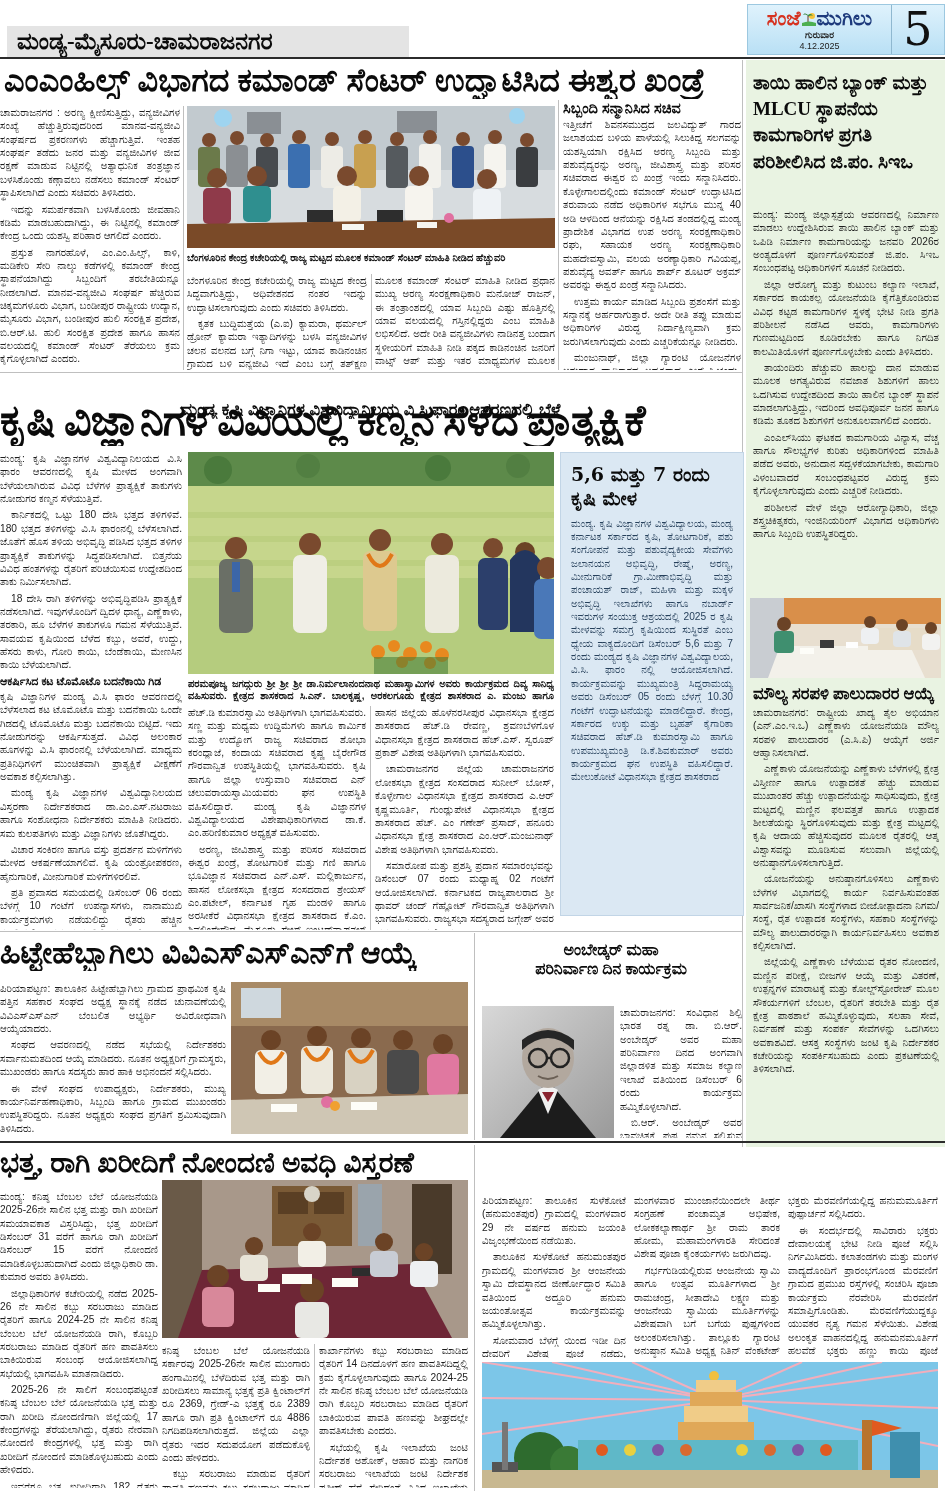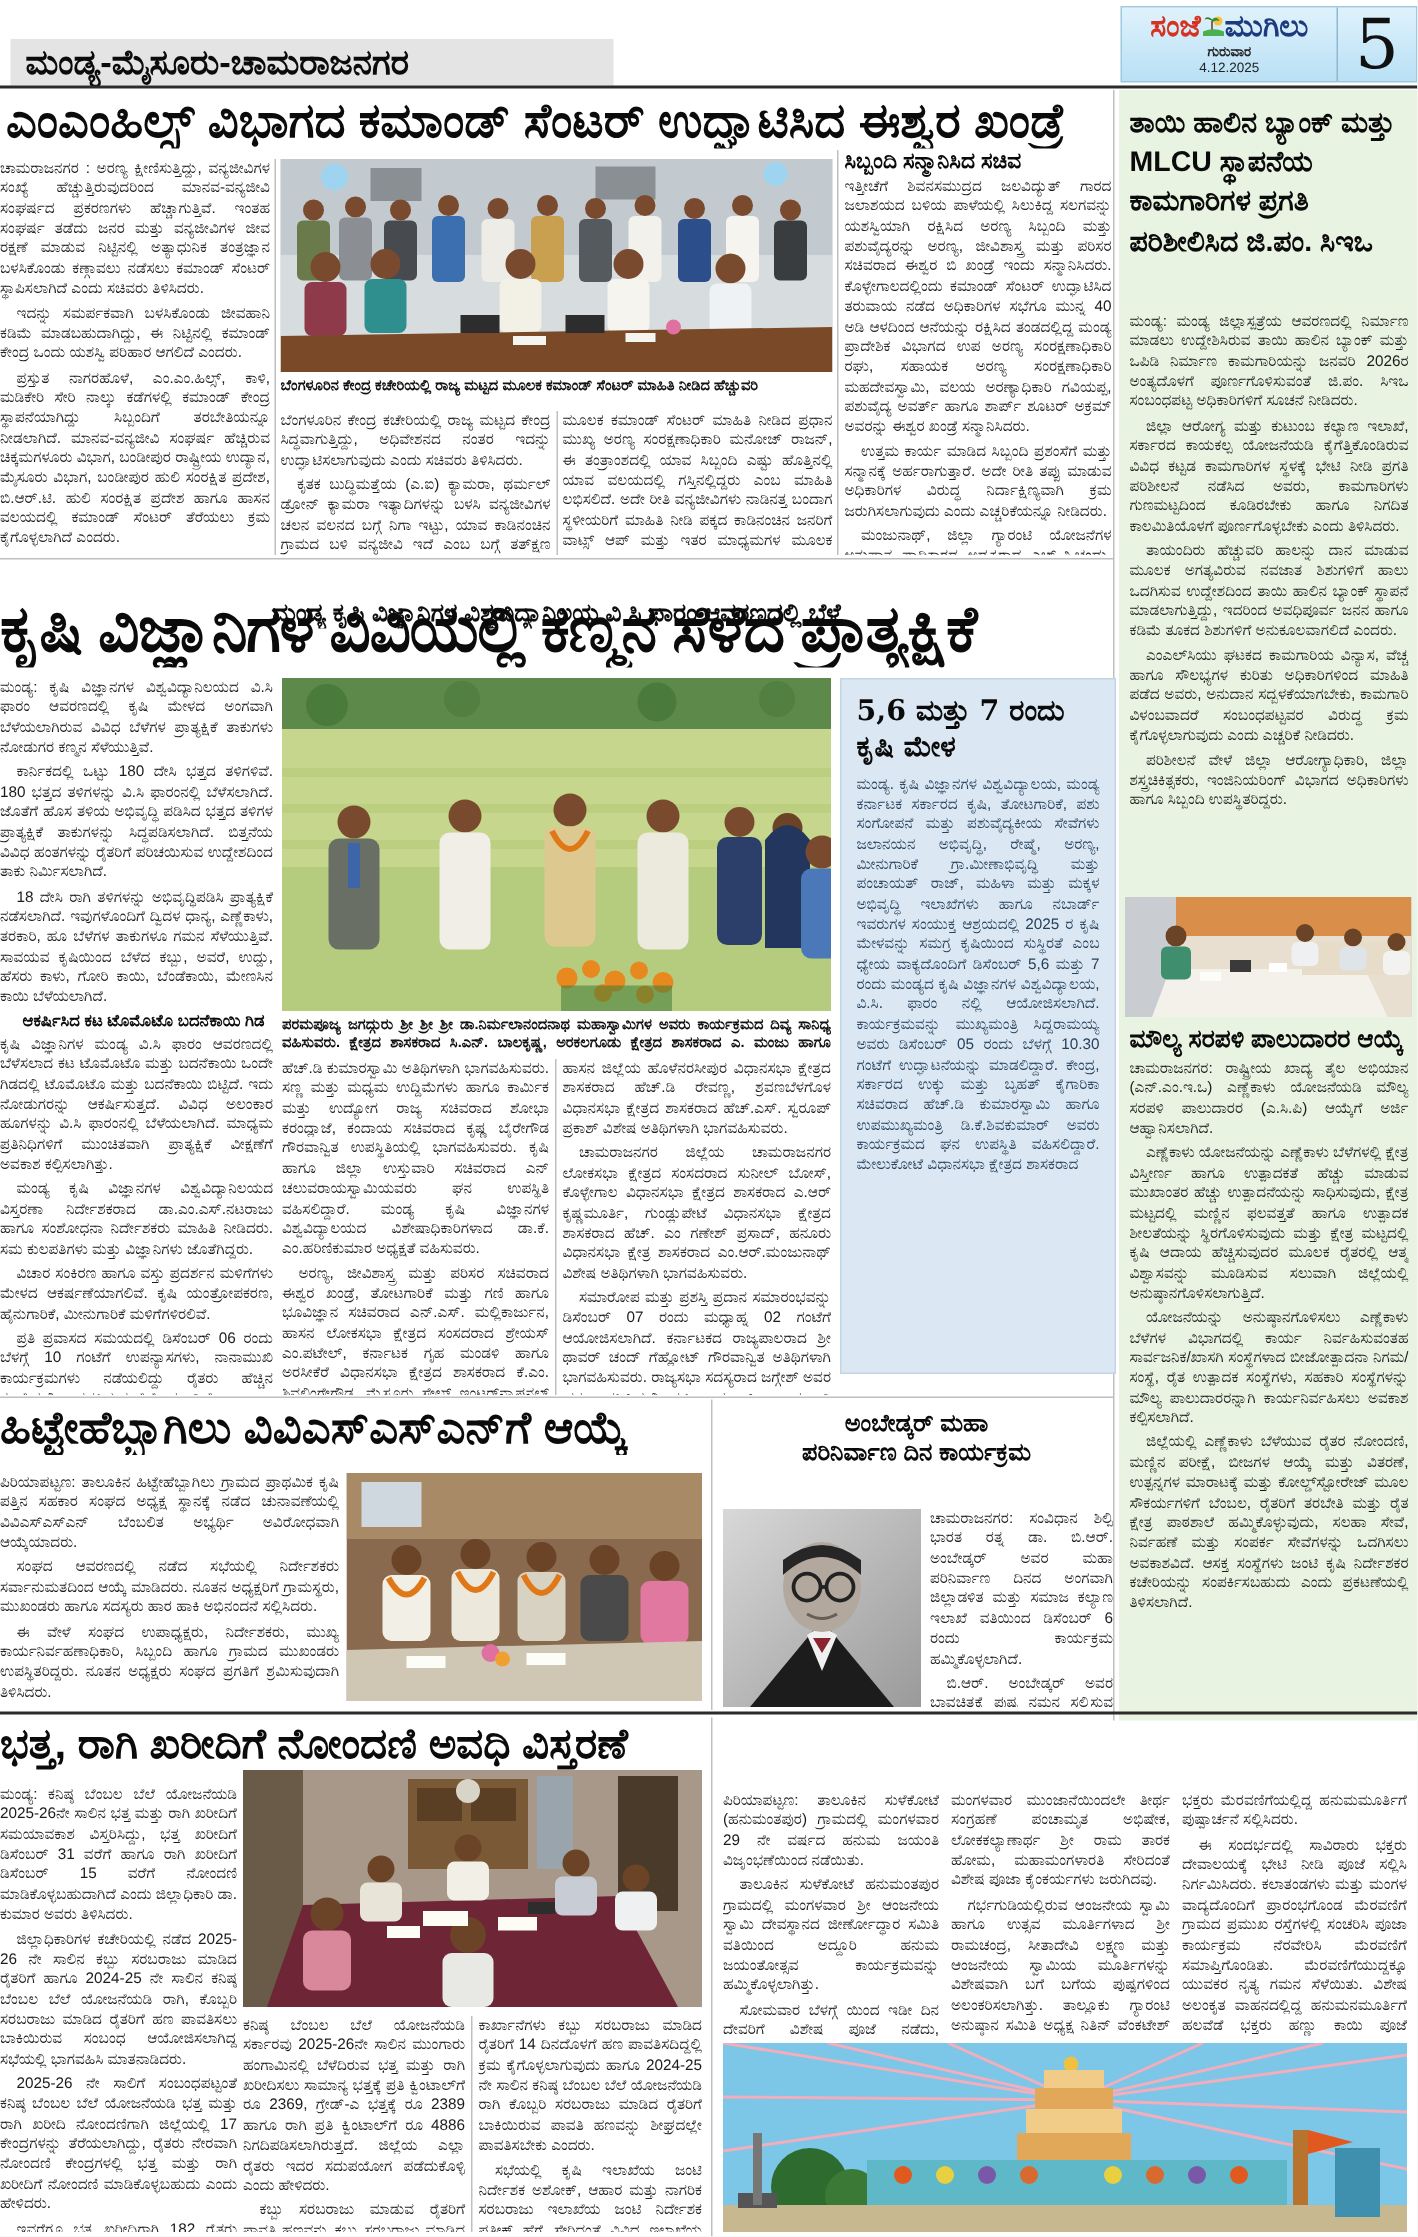--- a/index.html
+++ b/index.html
@@ -1,21 +1,21 @@
 <!DOCTYPE html>
 <html><head>
 <meta charset="utf-8">
 <style>
   html,body{margin:0;padding:0;background:#f2f2f2;font-family:"Liberation Sans",sans-serif;}
   .page{position:relative;width:945px;height:1491px;background:#ffffff;margin:0 auto;overflow:hidden;}
   .abs{position:absolute;}
   .bodytxt{font-size:10.2px;line-height:1.31;text-align:justify;color:#1c1c1c;overflow:hidden;}
   .bodytxt p{margin:0 0 3px 0;text-indent:11px;}
   .bodytxt p:first-child{text-indent:0;}
-  .hl{font-family:Liberation Sans, sans-serif;font-weight:bold;color:#0b0b0b;}
+  .hl{font-family:Liberation Serif, serif;font-weight:bold;color:#0b0b0b;}
   .nowrap{white-space:nowrap;overflow:hidden;}
   .caption{font-weight:bold;font-size:9.8px;line-height:1.25;color:#111;text-align:justify;overflow:hidden;}
   .rule{background:#2b2b2b;}
   .rule-light{background:#bfbfbf;}
   .greencol{background:#e9f3e2;}
   .bluebox{background:#dbe8f3;border:1px solid #c2d5e6;}
   .bluebox .bodytxt{color:#27415c;}
   .mast-box{background:#e4e4e4;display:flex;align-items:center;padding-left:10px;}
   .logo-box{background:linear-gradient(180deg,#dff2fc 0%,#b9e0f5 100%);border:1px solid #9cc8e0;display:flex;}
   .photo{overflow:hidden;background:#ccc;}
@@ -175,21 +175,21 @@
 
   <div class="abs kicker nowrap" style="left:0;top:378px;width:742px;font-size:16.5px;margin-top:22px;">ಮಂಡ್ಯ ಕೃಷಿ ವಿಜ್ಞಾನಿಗಳ ವಿಶ್ವವಿದ್ಯಾನಿಲಯ ವಿ ಸಿ ಫಾರಂ ಆವರಣದಲ್ಲಿ ಬೆಳೆ</div>
   <div class="abs hl nowrap" style="left:0;top:396px;width:742px;font-size:43px;letter-spacing:-1px;">ಕೃಷಿ ವಿಜ್ಞಾನಿಗಳ ವಿವಿಯಲ್ಲಿ ಕಣ್ಮನ ಸೆಳೆದ ಪ್ರಾತ್ಯಕ್ಷಿಕೆ</div>
 
   <div class="abs bodytxt" style="left:0;top:452px;width:182px;height:478px;">
     <div>
         <p>ಮಂಡ್ಯ: ಕೃಷಿ ವಿಜ್ಞಾನಗಳ ವಿಶ್ವವಿದ್ಯಾನಿಲಯದ ವಿ.ಸಿ ಫಾರಂ ಆವರಣದಲ್ಲಿ ಕೃಷಿ ಮೇಳದ ಅಂಗವಾಗಿ ಬೆಳೆಯಲಾಗಿರುವ ವಿವಿಧ ಬೆಳೆಗಳ ಪ್ರಾತ್ಯಕ್ಷಿಕೆ ತಾಕುಗಳು ನೋಡುಗರ ಕಣ್ಮನ ಸೆಳೆಯುತ್ತಿವೆ.</p>
         <p>ಕಾರ್ನಿಕದಲ್ಲಿ ಒಟ್ಟು 180 ದೇಸಿ ಭತ್ತದ ತಳಿಗಳಿವೆ. 180 ಭತ್ತದ ತಳಿಗಳನ್ನು ವಿ.ಸಿ ಫಾರಂನಲ್ಲಿ ಬೆಳೆಸಲಾಗಿದೆ. ಜೊತೆಗೆ ಹೊಸ ತಳಿಯ ಅಭಿವೃದ್ಧಿ ಪಡಿಸಿದ ಭತ್ತದ ತಳಿಗಳ ಪ್ರಾತ್ಯಕ್ಷಿಕೆ ತಾಕುಗಳನ್ನು ಸಿದ್ಧಪಡಿಸಲಾಗಿದೆ. ಬಿತ್ತನೆಯ ವಿವಿಧ ಹಂತಗಳನ್ನು ರೈತರಿಗೆ ಪರಿಚಯಿಸುವ ಉದ್ದೇಶದಿಂದ ತಾಕು ನಿರ್ಮಿಸಲಾಗಿದೆ.</p>
         <p>18 ದೇಸಿ ರಾಗಿ ತಳಿಗಳನ್ನು ಅಭಿವೃದ್ಧಿಪಡಿಸಿ ಪ್ರಾತ್ಯಕ್ಷಿಕೆ ನಡೆಸಲಾಗಿದೆ. ಇವುಗಳೊಂದಿಗೆ ದ್ವಿದಳ ಧಾನ್ಯ, ಎಣ್ಣೆಕಾಳು, ತರಕಾರಿ, ಹೂ ಬೆಳೆಗಳ ತಾಕುಗಳೂ ಗಮನ ಸೆಳೆಯುತ್ತಿವೆ. ಸಾವಯವ ಕೃಷಿಯಿಂದ ಬೆಳೆದ ಕಬ್ಬು, ಅವರೆ, ಉದ್ದು, ಹೆಸರು ಕಾಳು, ಗೋರಿ ಕಾಯಿ, ಬೆಂಡೆಕಾಯಿ, ಮೇಣಸಿನ ಕಾಯಿ ಬೆಳೆಯಲಾಗಿದೆ.</p>
       </div>
-    <div class="subhead" style="font-size:11px;margin:2px 0;padding-left:15px;">ಆಕರ್ಷಿಸಿದ ಕಟ ಟೊಮೊಟೊ ಬದನೆಕಾಯಿ ಗಿಡ</div>
+    <div class="subhead" style="font-size:11px;margin:2px 0;">ಆಕರ್ಷಿಸಿದ ಕಟ ಟೊಮೊಟೊ ಬದನೆಕಾಯಿ ಗಿಡ</div>
     <div>
         <p>ಕೃಷಿ ವಿಜ್ಞಾನಿಗಳ ಮಂಡ್ಯ ವಿ.ಸಿ ಫಾರಂ ಆವರಣದಲ್ಲಿ ಬೆಳೆಸಲಾದ ಕಟ ಟೊಮೊಟೊ ಮತ್ತು ಬದನೆಕಾಯಿ ಒಂದೇ ಗಿಡದಲ್ಲಿ ಟೊಮೊಟೊ ಮತ್ತು ಬದನೆಕಾಯಿ ಬಿಟ್ಟಿದೆ. ಇದು ನೋಡುಗರನ್ನು ಆಕರ್ಷಿಸುತ್ತದೆ. ವಿವಿಧ ಅಲಂಕಾರ ಹೂಗಳನ್ನು ವಿ.ಸಿ ಫಾರಂನಲ್ಲಿ ಬೆಳೆಯಲಾಗಿದೆ. ಮಾಧ್ಯಮ ಪ್ರತಿನಿಧಿಗಳಿಗೆ ಮುಂಚಿತವಾಗಿ ಪ್ರಾತ್ಯಕ್ಷಿಕೆ ವೀಕ್ಷಣೆಗೆ ಅವಕಾಶ ಕಲ್ಪಿಸಲಾಗಿತ್ತು.</p>
         <p>ಮಂಡ್ಯ ಕೃಷಿ ವಿಜ್ಞಾನಗಳ ವಿಶ್ವವಿದ್ಯಾನಿಲಯದ ವಿಸ್ತರಣಾ ನಿರ್ದೇಶಕರಾದ ಡಾ.ಎಂ.ಎಸ್.ನಟರಾಜು ಹಾಗೂ ಸಂಶೋಧನಾ ನಿರ್ದೇಶಕರು ಮಾಹಿತಿ ನೀಡಿದರು. ಸಮ ಕುಲಪತಿಗಳು ಮತ್ತು ವಿಜ್ಞಾನಿಗಳು ಜೊತೆಗಿದ್ದರು.</p>
         <p>ವಿಚಾರ ಸಂಕಿರಣ ಹಾಗೂ ವಸ್ತು ಪ್ರದರ್ಶನ ಮಳಿಗೆಗಳು ಮೇಳದ ಆಕರ್ಷಣೆಯಾಗಲಿವೆ. ಕೃಷಿ ಯಂತ್ರೋಪಕರಣ, ಹೈನುಗಾರಿಕೆ, ಮೀನುಗಾರಿಕೆ ಮಳಿಗೆಗಳಿರಲಿವೆ.</p>
         <p>ಪ್ರತಿ ಪ್ರವಾಸದ ಸಮಯದಲ್ಲಿ ಡಿಸೆಂಬರ್ 06 ರಂದು ಬೆಳಗ್ಗೆ 10 ಗಂಟೆಗೆ ಉಪನ್ಯಾಸಗಳು, ನಾನಾಮುಖಿ ಕಾರ್ಯಕ್ರಮಗಳು ನಡೆಯಲಿದ್ದು ರೈತರು ಹೆಚ್ಚಿನ ಸಂಖ್ಯೆಯಲ್ಲಿ ಭಾಗವಹಿಸುವಂತೆ ಕೋರಲಾಗಿದೆ.</p>
       </div>
   </div>
 
   <div class="abs photo" style="left:188px;top:452px;width:366px;height:222px;">
     <svg width="366" height="222" viewBox="0 0 366 222">

